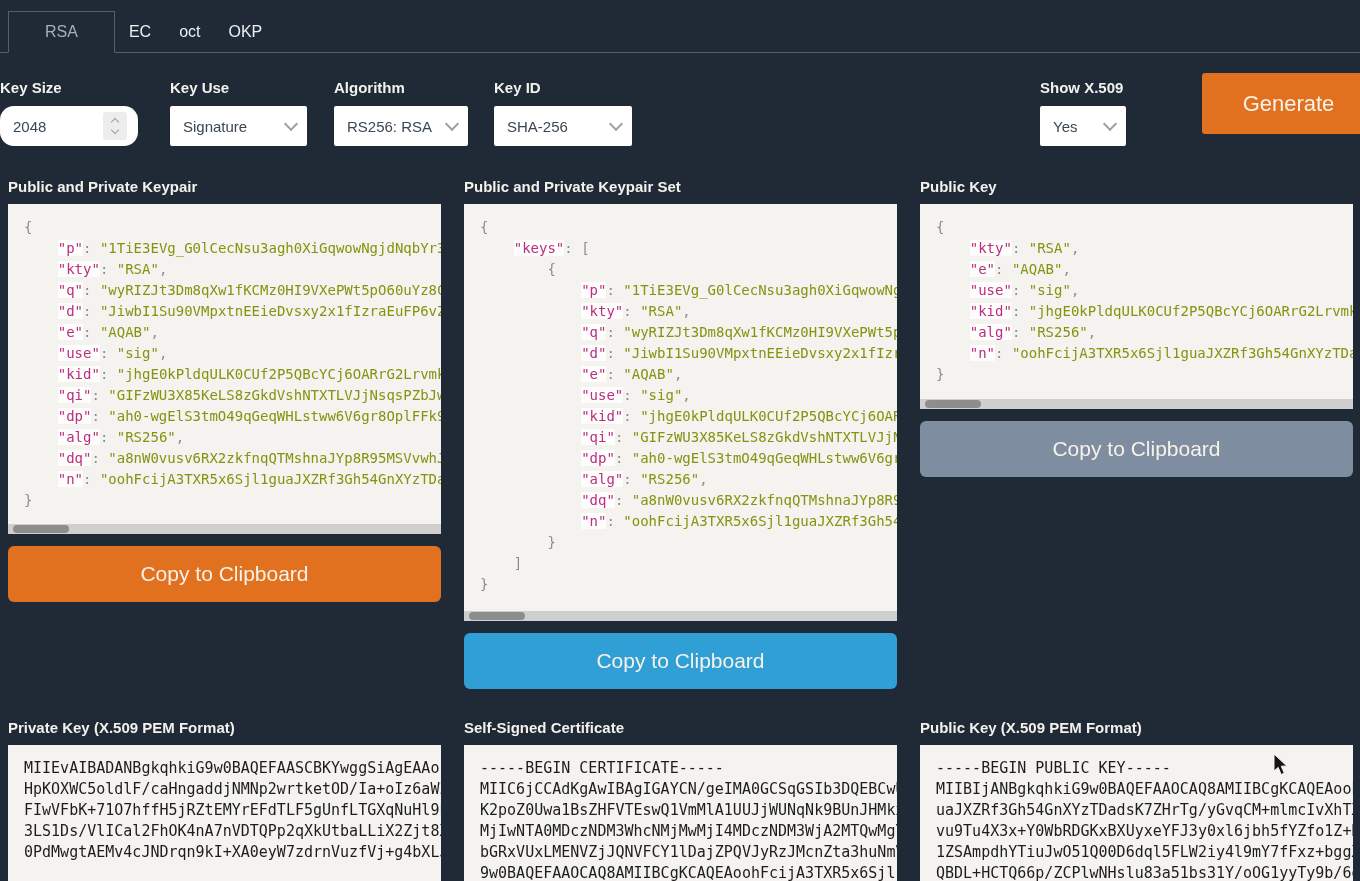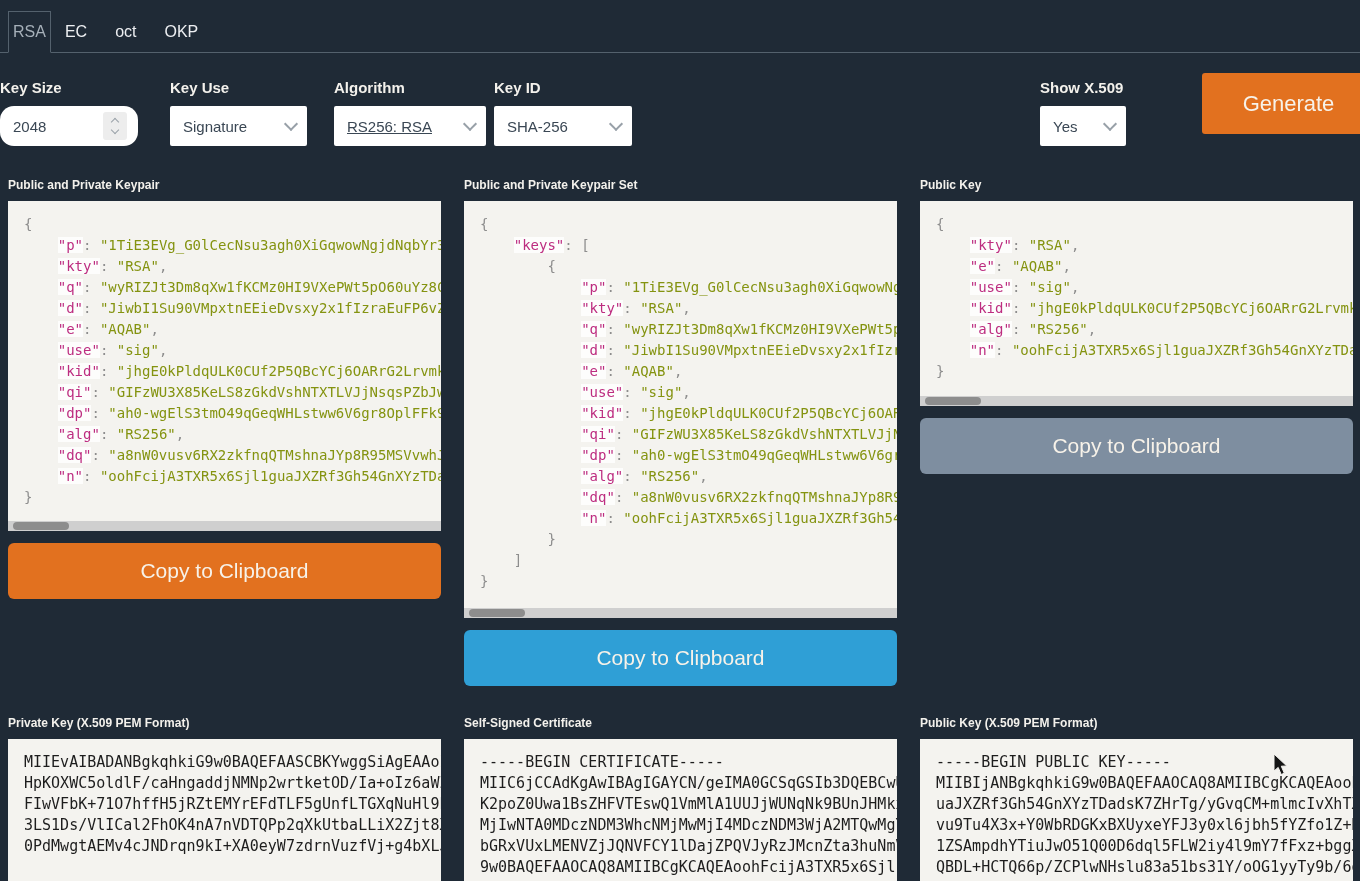--- a/index.html
+++ b/index.html
@@ -5,35 +5,35 @@
   html,body{margin:0;padding:0;}
   body{
     width:1360px;height:881px;overflow:hidden;
     background:#1f2a36;
     font-family:"Liberation Sans",sans-serif;
     position:relative;
   }
   
   .tabbar{display:flex;align-items:flex-end;height:52px;border-bottom:1px solid #54616d;padding-left:8px;}
   .tab{padding:11px 14px;font-size:16px;color:#edeff2;cursor:pointer;}
-  .tab.active{border:1px solid #54616d;border-bottom:1px solid #1f2a36;margin-bottom:-1px;color:#a6b0b9;padding:11px 4px;background:#1f2a36;text-align:right;}
+  .tab.active{border:1px solid #54616d;border-bottom:1px solid #1f2a36;margin-bottom:-1px;color:#a6b0b9;padding:11px 36px;background:#1f2a36;text-align:right;}
   
   .controls{position:relative;height:94px;margin-top:16px;}
   .ctl{position:absolute;top:10px;}
   .ctl-label{font-size:15px;font-weight:700;color:#f3f1ec;margin-bottom:10px;}
   .field{box-sizing:border-box;height:40px;background:#ffffff;border-radius:2px;display:flex;align-items:center;padding:0 11px 0 13px;color:#3a4754;font-size:15px;}
   .chev{width:8px;height:8px;border-right:2px solid #98a0a8;border-bottom:2px solid #98a0a8;transform:rotate(45deg);margin-left:auto;margin-top:-4px;flex:none;}
   .spinner{margin-left:auto;width:24px;height:28px;background:#ededed;border-radius:3px;display:flex;flex-direction:column;align-items:center;justify-content:center;gap:2px;flex:none;}
   .spin-up{width:5px;height:5px;border-left:1.5px solid #9aa2a9;border-top:1.5px solid #9aa2a9;transform:rotate(45deg);}
   .spin-down{width:5px;height:5px;border-right:1.5px solid #9aa2a9;border-bottom:1.5px solid #9aa2a9;transform:rotate(45deg);}
   .generate{position:absolute;left:1202px;top:4px;width:173px;height:61px;background:#e2711f;color:#f7f2e9;
     font-size:22px;display:flex;align-items:center;justify-content:center;border-radius:3px;cursor:pointer;}
   
   .grid{display:grid;grid-template-columns:433px 433px 433px;column-gap:23px;row-gap:30px;margin:15px 8px 0 8px;align-items:start;}
-  .sec-title{font-size:12px;font-weight:600;color:#f3f1ec;margin-bottom:9px;}
+  .sec-title{font-size:15px;font-weight:600;color:#f3f1ec;margin-bottom:9px;}
   .codebox{position:relative;background:#f4f3ef;overflow:hidden;}
   .h330{height:330px;} .h417{height:417px;} .h205{height:205px;}
   .code{padding:13px 0 0 16px;}
   .code-line,.pem-line{white-space:pre;height:21px;font-family:"DejaVu Sans Mono",monospace;font-size:14px;line-height:21px;}
   .punc{color:#8d8d8d;}
   .jkey{color:#bd2d80;background:rgba(255,255,255,.78);}
   .jstr{color:#849310;}
   .hscroll{position:absolute;left:0;right:0;bottom:0;height:10px;background:#cfcfcf;}
   .thumb{position:absolute;left:5px;top:1px;width:56px;height:8px;background:#8d8d8d;border-radius:4px;cursor:pointer;}
   .btn{margin-top:12px;height:56px;display:flex;align-items:center;justify-content:center;font-size:21px;color:#f7f2e9;border-radius:6px;cursor:pointer;}
@@ -68,21 +68,21 @@
   <div class="ctl" style="left:170px;">
     <div class="ctl-label">Key Use</div>
     <div class="field" style="width:137px;">
       <span>Signature</span>
       <span class="chev"></span>
     </div>
   </div>
 
   <div class="ctl" style="left:334px;">
     <div class="ctl-label">Algorithm</div>
-    <div class="field" style="width:152px;text-decoration:underline;">
+    <div class="field" style="width:134px;">
       <span style="overflow:hidden;white-space:nowrap;">RS256: RSA</span>
       <span class="chev"></span>
     </div>
   </div>
 
   <div class="ctl" style="left:494px;">
     <div class="ctl-label">Key ID</div>
     <div class="field" style="width:138px;">
       <span>SHA-256</span>
       <span class="chev"></span>

